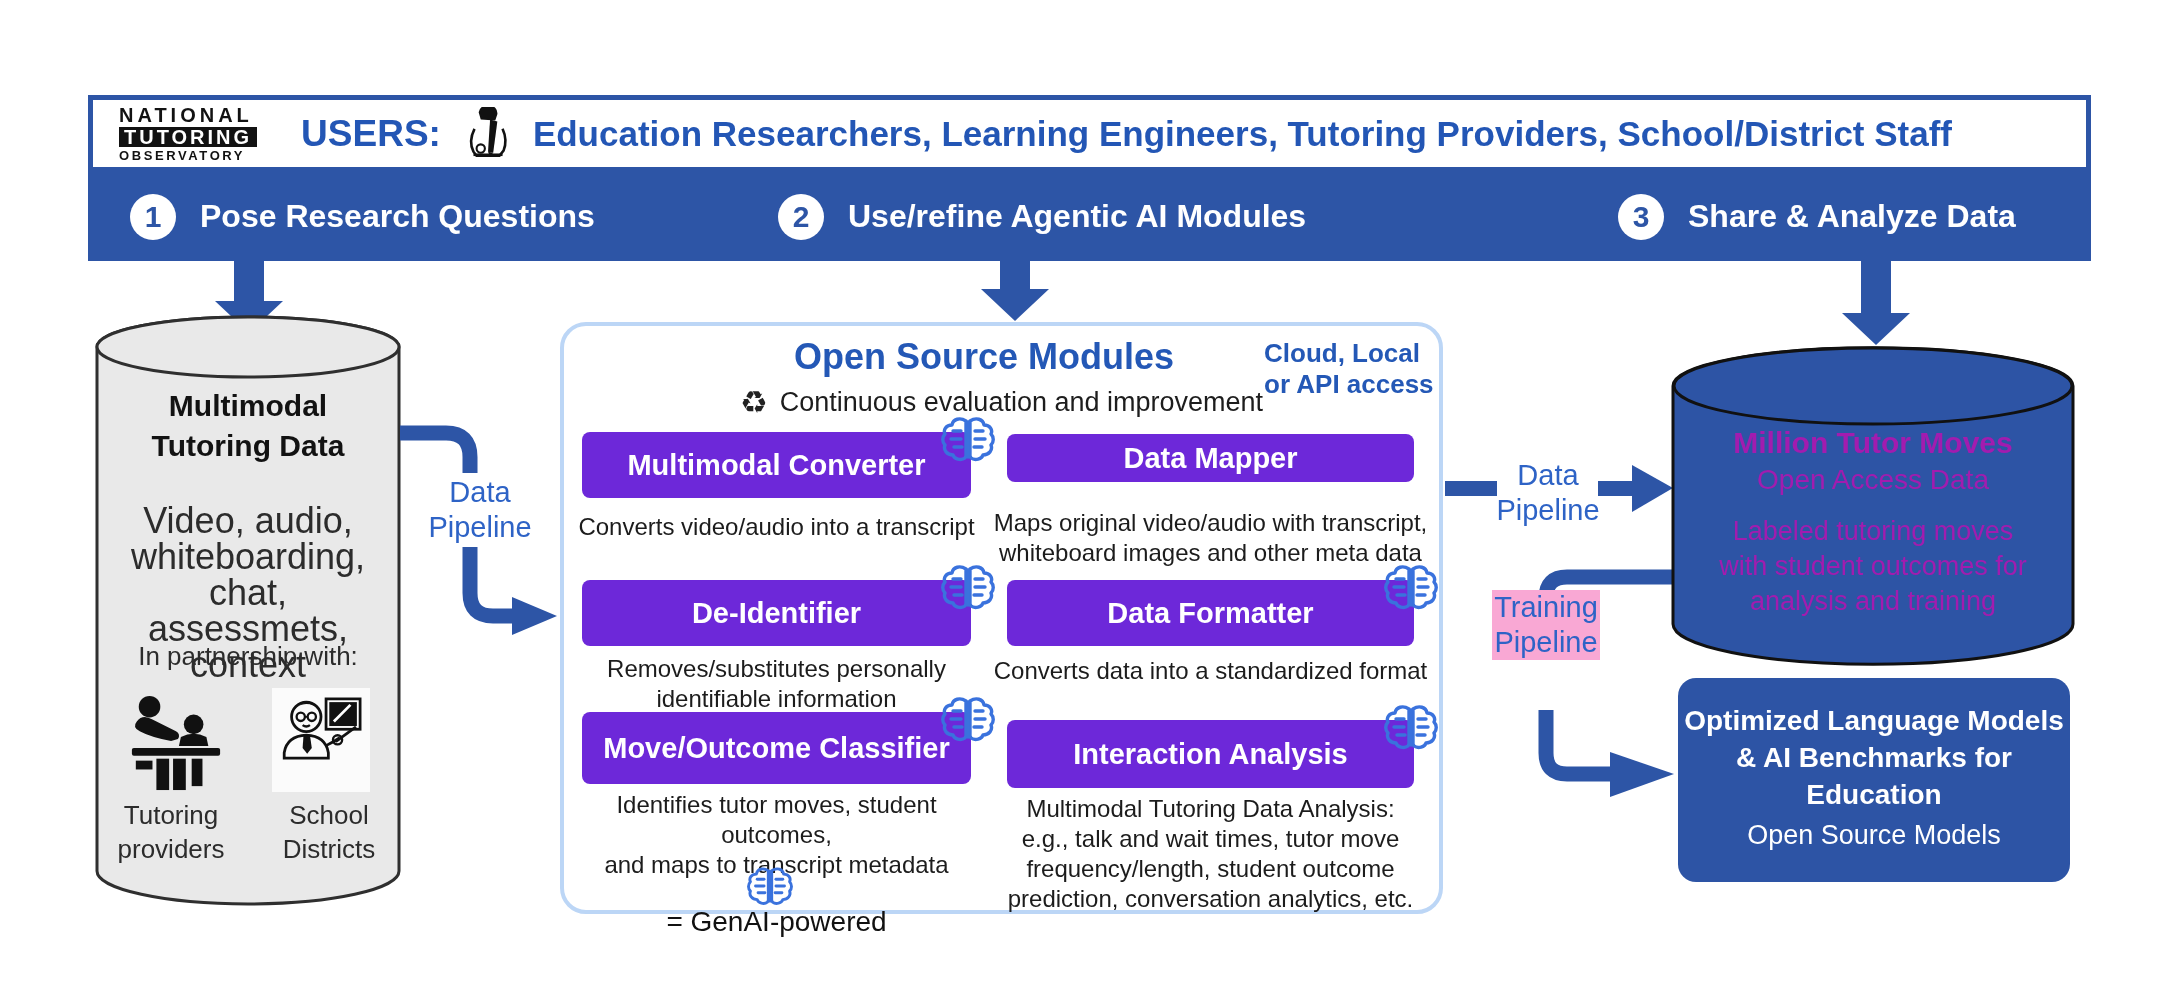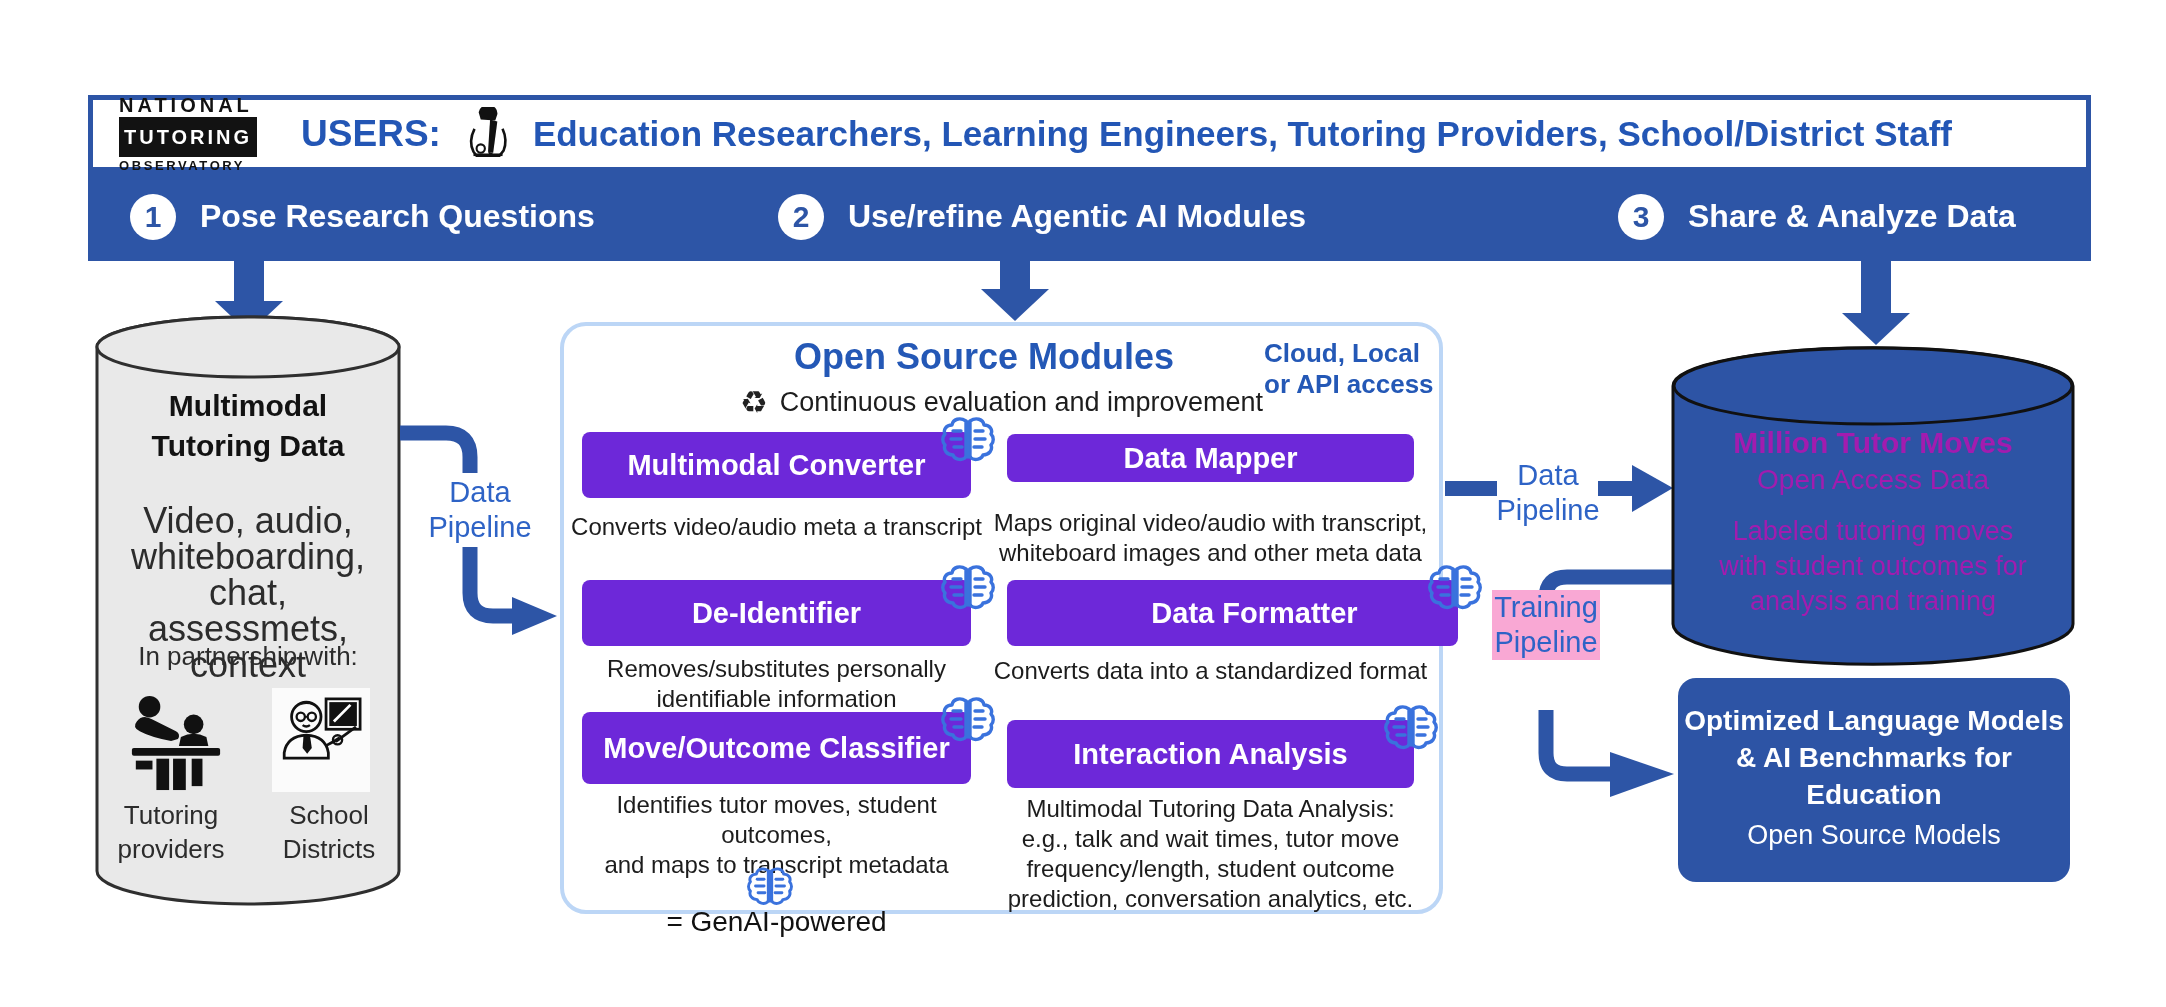--- a/index.html
+++ b/index.html
@@ -5,21 +5,21 @@
   html,body{margin:0;padding:0;background:#ffffff;}
   .canvas{position:relative;width:2166px;height:1007px;background:#fff;
           font-family:"Liberation Sans",sans-serif;overflow:hidden;}
 
   
   .userbar{position:absolute;left:88px;top:95px;width:1993px;height:67px;
            background:#fff;border:5px solid #2d55a6;display:flex;align-items:center;}
   .ntologo{margin-left:26px;line-height:1;text-align:left;color:#121212;}
   .ntologo .l1{font-size:20px;font-weight:bold;letter-spacing:4px;}
   .ntologo .l2{font-size:20px;font-weight:bold;letter-spacing:3px;background:#121212;color:#fff;
-               padding:10px 5px;display:inline-block;margin:2px 0;}
+               padding:0 5px;display:inline-block;margin:2px 0;}
   .ntologo .l3{font-size:13px;font-weight:bold;letter-spacing:2.6px;}
   .users-label{margin-left:44px;font-size:37px;font-weight:bold;color:#2356b5;}
   .writer-ic{margin-left:22px;width:50px;height:54px;flex:0 0 auto;}
   .users-list{margin-left:20px;font-size:35px;font-weight:bold;color:#2356b5;white-space:nowrap;}
 
   
   .stepband{position:absolute;left:88px;top:172px;width:2003px;height:89px;background:#2d55a6;}
   .step{position:absolute;top:0;height:100%;display:flex;align-items:center;}
   .stepnum{width:46px;height:46px;border-radius:50%;background:#fff;color:#2d55a6;
            font-size:30px;font-weight:bold;display:flex;align-items:center;justify-content:center;flex:0 0 auto;}
@@ -198,41 +198,41 @@
               <path d="M13,31 h8"></path>
               <path d="M34,15 h8"></path>
               <path d="M34,23 h10"></path>
               <path d="M33,31 h8"></path>
             </g>
           </svg></span>
     </div>
     <div class="modbtn" style="left:443px;top:108px;width:407px;height:48px;">
       <span>Data Mapper</span>
     </div>
-    <div class="caption" style="left:-5px;top:186px;width:435px;">Converts video/audio meta a transcript</div>
+    <div class="caption" style="left:-5px;top:186px;width:435px;">Converts video/audio into a transcript</div>
     <div class="caption" style="left:428px;top:182px;width:437px;">Maps original video/audio with transcript,
 whiteboard images and other meta data</div>
 
     <div class="modbtn" style="left:18px;top:254px;width:389px;height:66px;">
       <span>De-Identifier</span>
       <span class="brain"><svg viewBox="0 0 54 46" width="100%" height="100%">
             <g fill="none" stroke="#3a72dd" stroke-width="3.4" stroke-linecap="round" stroke-linejoin="round">
               <path d="M25,5 C19,1 12,3 11,9 C5,9 2,14 4,18 C1,21 1,26 4,29 C2,34 6,39 12,39 C13,43 20,45 24,42 L25,40 Z"></path>
               <path d="M29,5 C35,1 42,3 43,9 C49,9 52,14 50,18 C53,21 53,26 50,29 C52,34 48,39 42,39 C41,43 34,45 30,42 L29,40 Z"></path>
               <path d="M27,6 V41"></path>
               <path d="M12,15 h8"></path>
               <path d="M10,23 h10"></path>
               <path d="M13,31 h8"></path>
               <path d="M34,15 h8"></path>
               <path d="M34,23 h10"></path>
               <path d="M33,31 h8"></path>
             </g>
           </svg></span>
     </div>
-    <div class="modbtn" style="left:443px;top:254px;width:407px;height:66px;padding-left:44px;">
+    <div class="modbtn" style="left:443px;top:254px;width:407px;height:66px;">
       <span>Data Formatter</span>
       <span class="brain"><svg viewBox="0 0 54 46" width="100%" height="100%">
             <g fill="none" stroke="#3a72dd" stroke-width="3.4" stroke-linecap="round" stroke-linejoin="round">
               <path d="M25,5 C19,1 12,3 11,9 C5,9 2,14 4,18 C1,21 1,26 4,29 C2,34 6,39 12,39 C13,43 20,45 24,42 L25,40 Z"></path>
               <path d="M29,5 C35,1 42,3 43,9 C49,9 52,14 50,18 C53,21 53,26 50,29 C52,34 48,39 42,39 C41,43 34,45 30,42 L29,40 Z"></path>
               <path d="M27,6 V41"></path>
               <path d="M12,15 h8"></path>
               <path d="M10,23 h10"></path>
               <path d="M13,31 h8"></path>
               <path d="M34,15 h8"></path>

